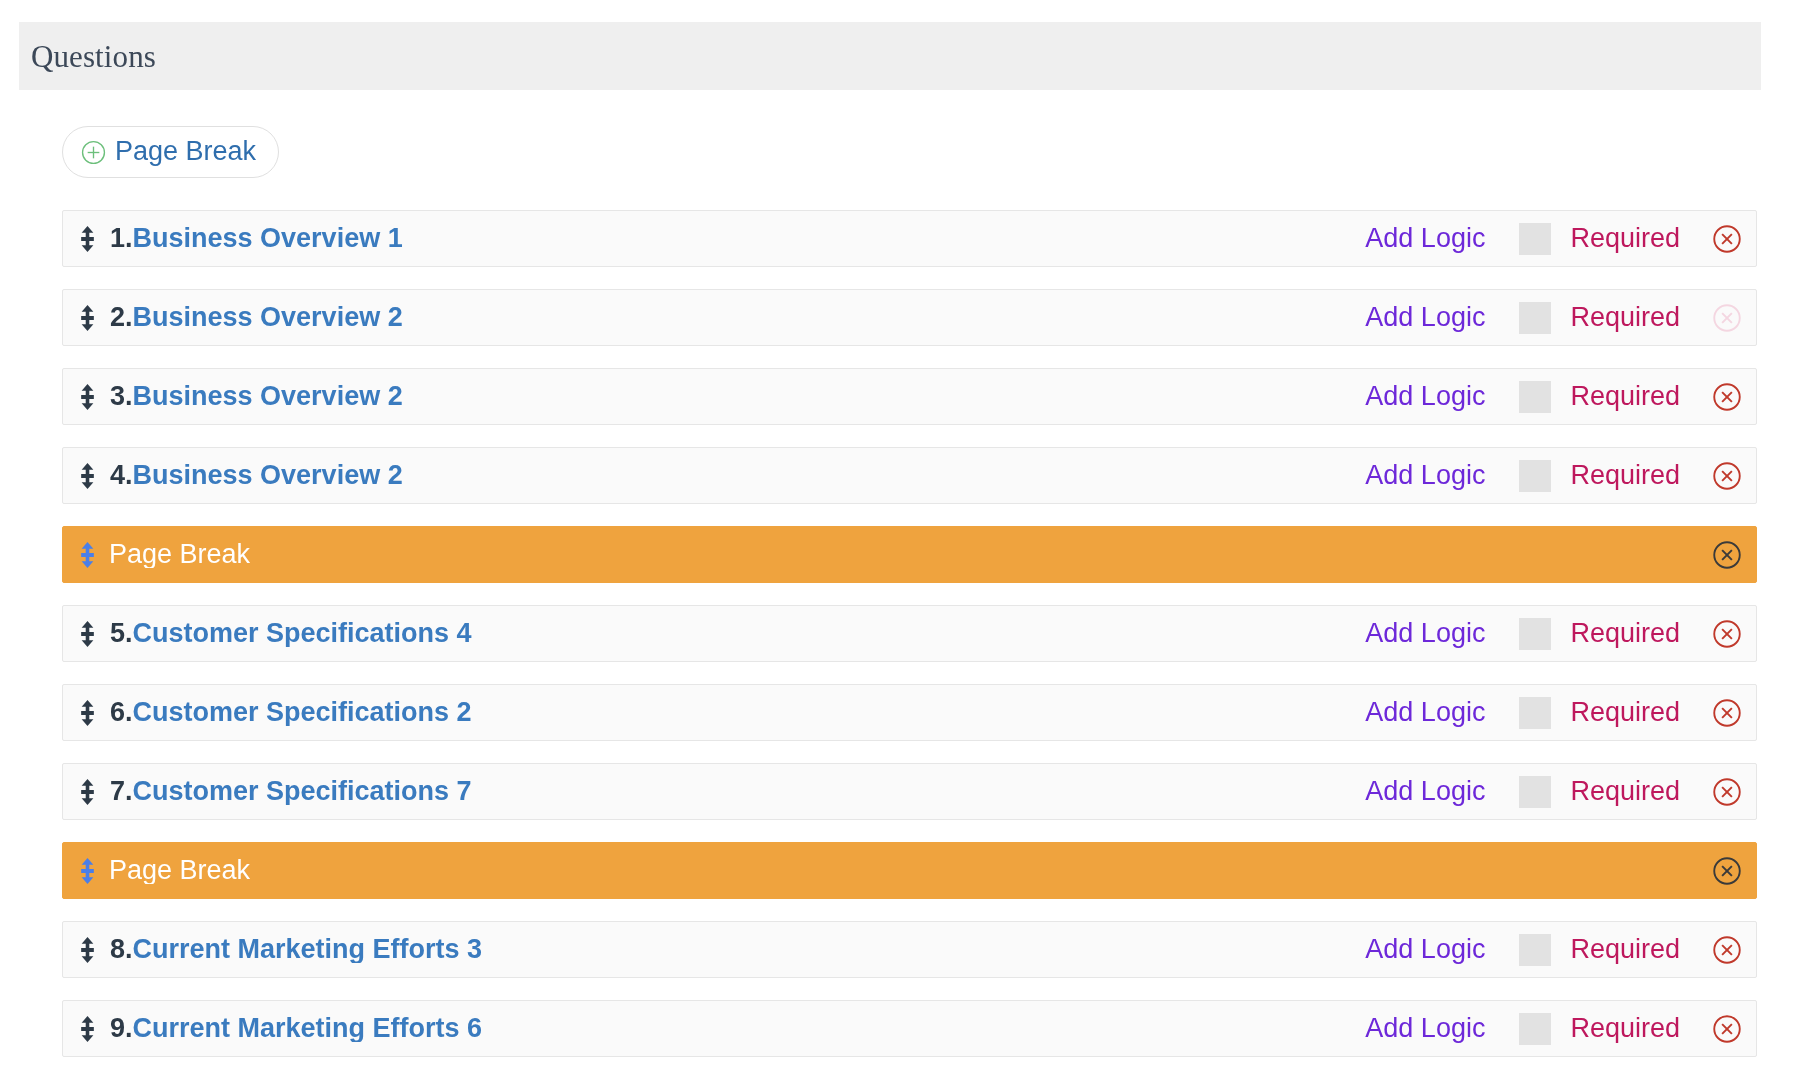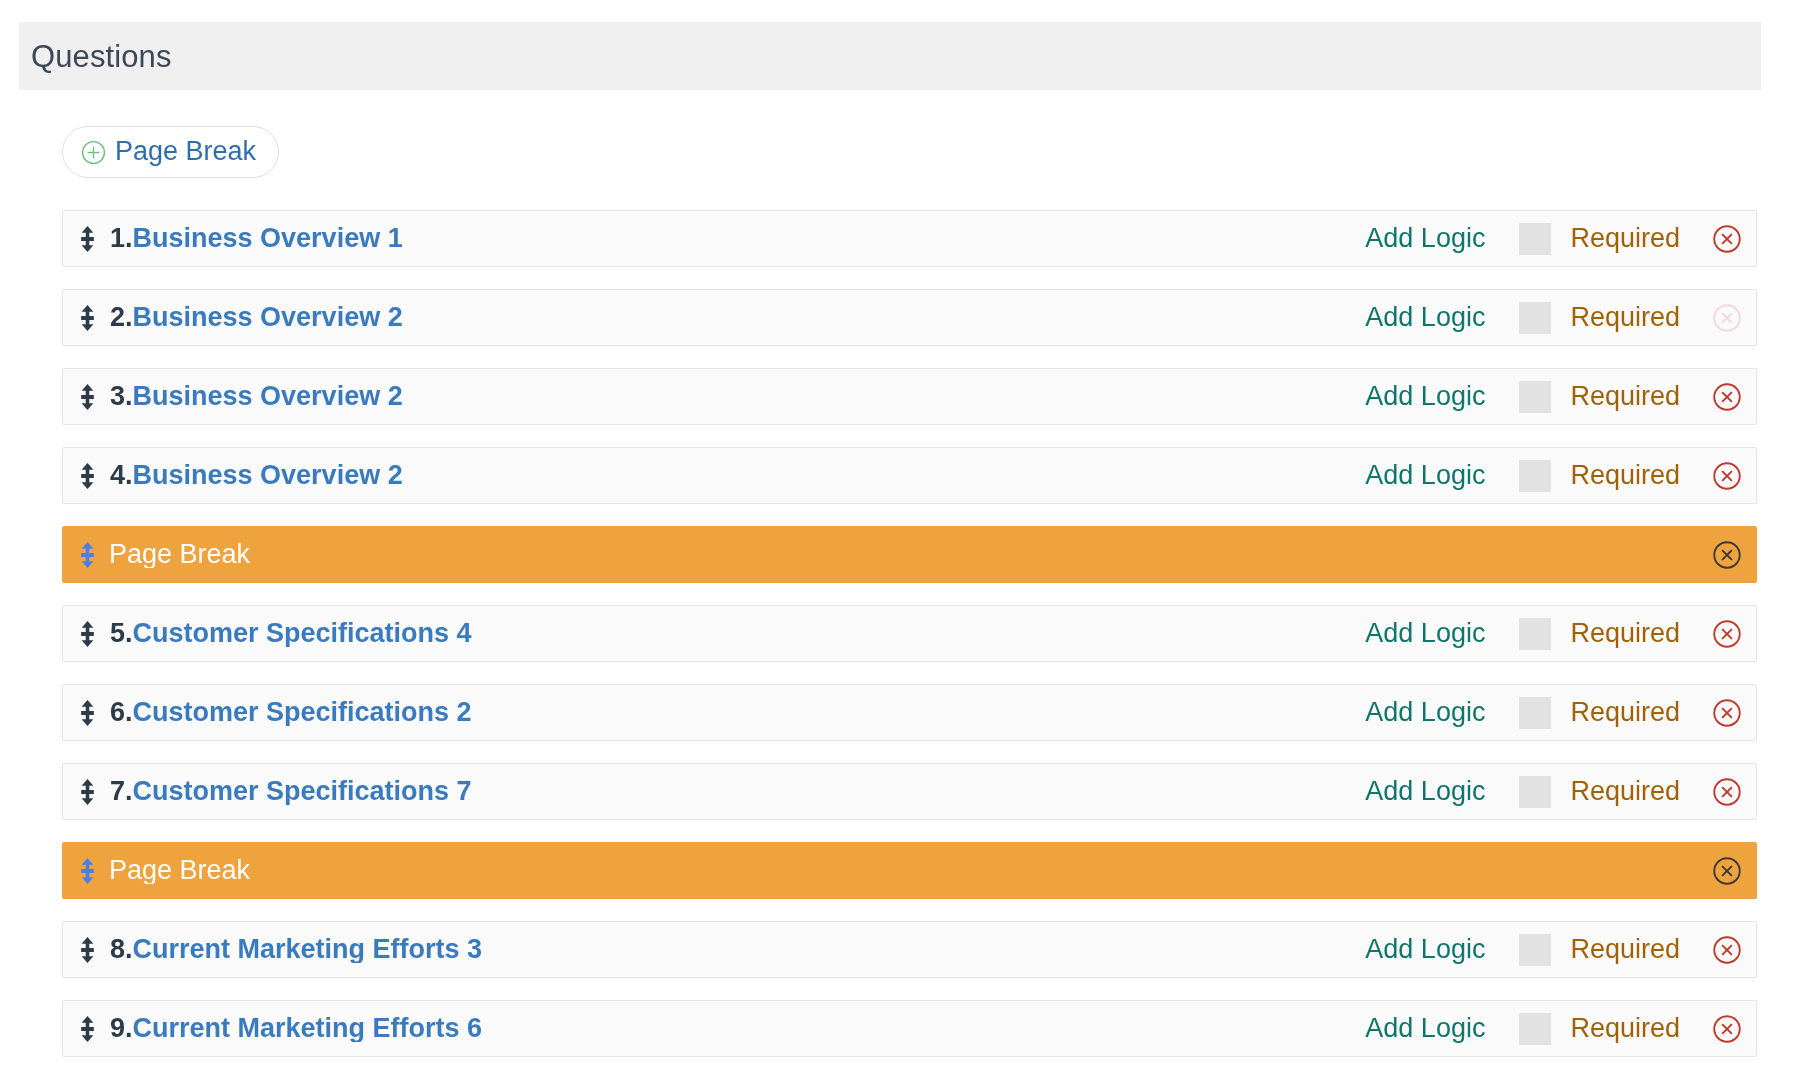--- a/index.html
+++ b/index.html
@@ -22,20 +22,21 @@
   
   .section-header {
     position: absolute;
     left: 19px;
     top: 22px;
     width: 1742px;
     height: 68px;
     background: #efefef;
     display: flex;
     align-items: center;
+    font-family: Liberation Serif, serif;
   }
   .section-header-title {
     padding-left: 12px;
     font-size: 31px;
     font-weight: 400;
     color: #3c4858;
     letter-spacing: 0.1px;
     line-height: 1;
   }
 
@@ -146,38 +147,38 @@
   
   .row-right {
     display: flex;
     align-items: center;
     flex: 0 0 auto;
     padding-right: 14px;
   }
 
   .add-logic {
     font-size: 27px;
-    color: #0f766e;
+    color: #6d28d9;
     line-height: 1;
     cursor: pointer;
     white-space: nowrap;
   }
 
   .required-checkbox {
     width: 32px;
     height: 32px;
     background: #e2e2e2;
     margin-left: 34px;
     flex: 0 0 auto;
     cursor: pointer;
   }
 
   .required-label {
     font-size: 27px;
-    color: #a16207;
+    color: #be185d;
     margin-left: 19px;
     line-height: 1;
     white-space: nowrap;
     text-align: right;
   }
 
   .delete-icon {
     width: 30px;
     height: 30px;
     margin-left: 32px;

